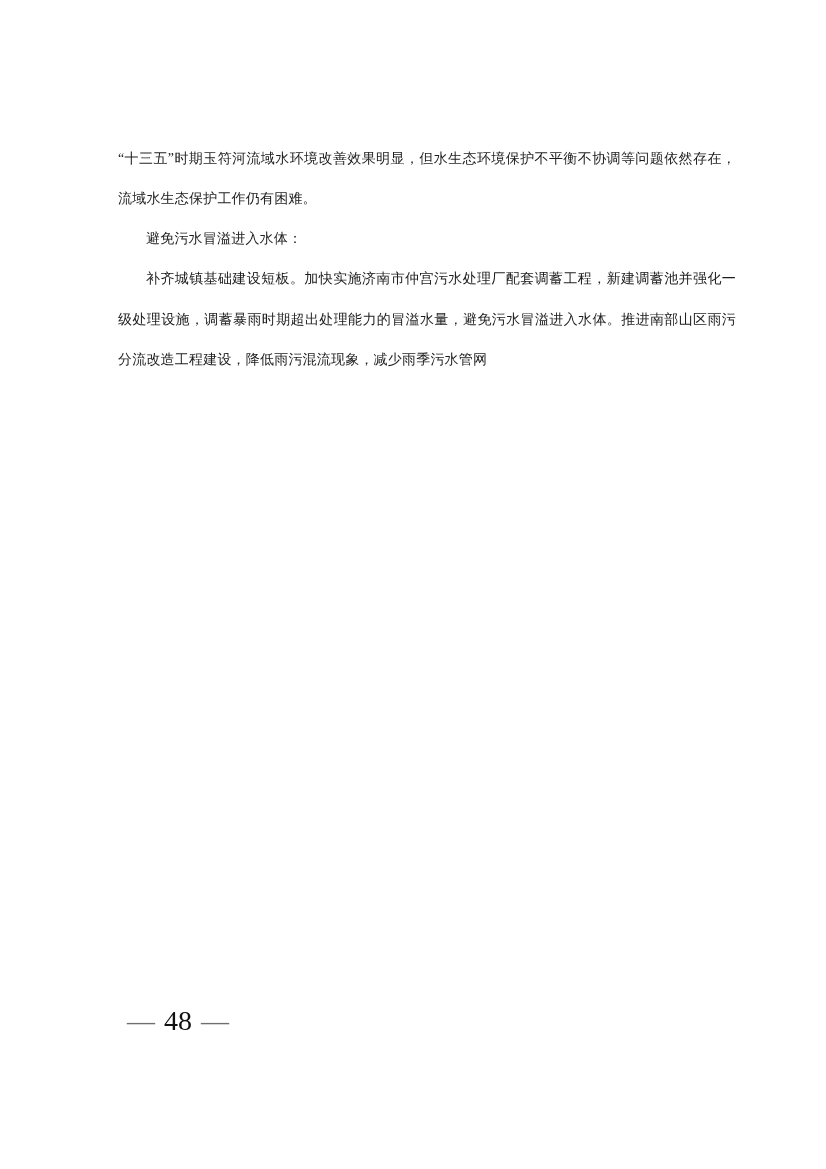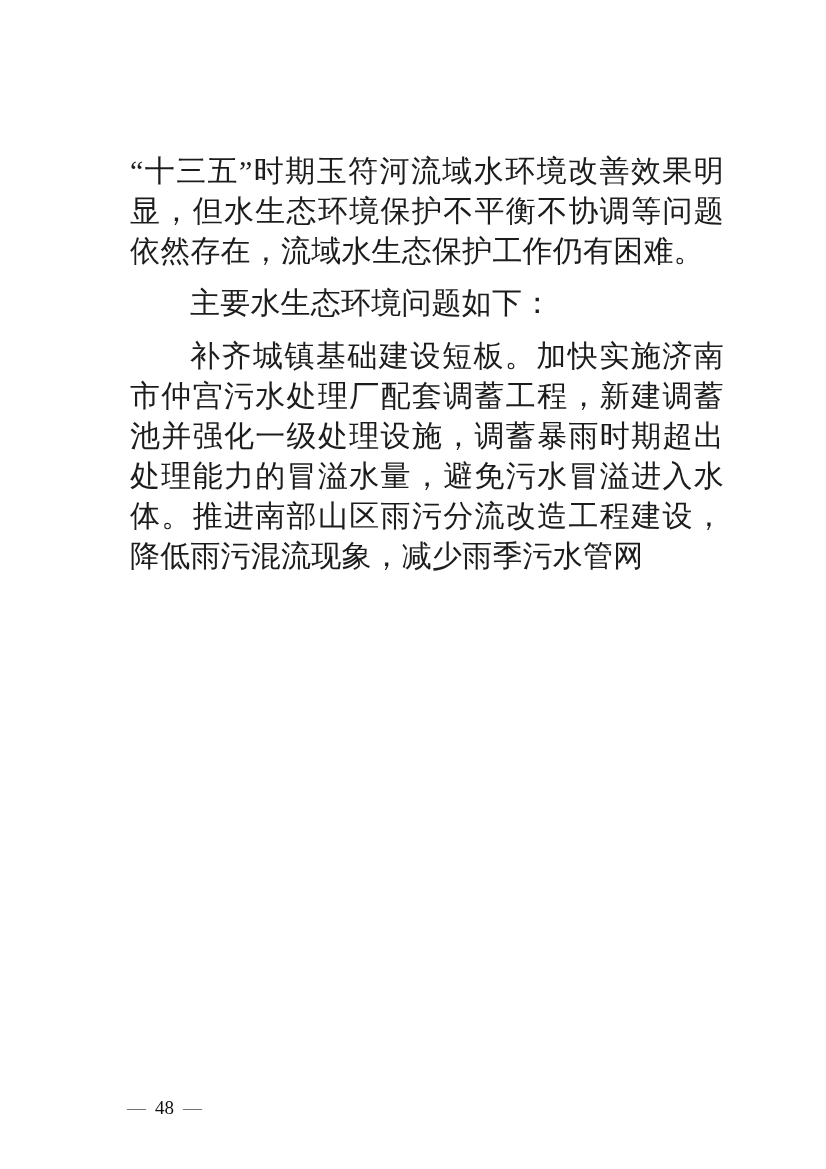--- a/index.html
+++ b/index.html
@@ -22,38 +22,38 @@
     height: 1169px;
     background: #ffffff;
   }
   .content {
     position: absolute;
     left: 118px;
     top: 139px;
     width: 618px;
   }
   .content p {
-    margin: 12px;
+    margin: 0;
     padding: 0;
-    font-size: 30px;
+    font-size: 14px;
     line-height: 40.15px;
     text-align: justify;
     text-justify: inter-character;
     text-indent: 2em;
     letter-spacing: 0.2px;
     word-break: break-all;
   }
   .content p.no-indent {
     text-indent: 0;
   }
   .footer {
     position: absolute;
     left: 127px;
-    top: 1094px;
-    font-size: 19px;
+    top: 1007px;
+    font-size: 28px;
     line-height: 28px;
     color: #1c1c1c;
     white-space: nowrap;
   }
   .footer .dash {
     color: #6e6e6e;
     padding: 0 9px;
   }
   .footer .dash.first { padding-left: 0; }
   .footer .num {
@@ -61,21 +61,21 @@
     font-family: "Liberation Serif", "DejaVu Serif", serif;
   }
 </style>
 </head>
 <body>
 
 <div class="page">
 
   <div class="content">
     <p class="no-indent">“十三五”时期玉符河流域水环境改善效果明显，但水生态环境保护不平衡不协调等问题依然存在，流域水生态保护工作仍有困难。</p>
-    <p>主要水生态环境问题如下：</p>
+    <p>避免污水冒溢进入水体：</p>
     <p>补齐城镇基础建设短板。加快实施济南市仲宫污水处理厂配套调蓄工程，新建调蓄池并强化一级处理设施，调蓄暴雨时期超出处理能力的冒溢水量，避免污水冒溢进入水体。推进南部山区雨污分流改造工程建设，降低雨污混流现象，减少雨季污水管网</p>
   </div>
 
   <div class="footer">
     <span class="dash first">—</span><span class="num">48</span><span class="dash">—</span>
   </div>
 
 </div>
 
 </body></html>

